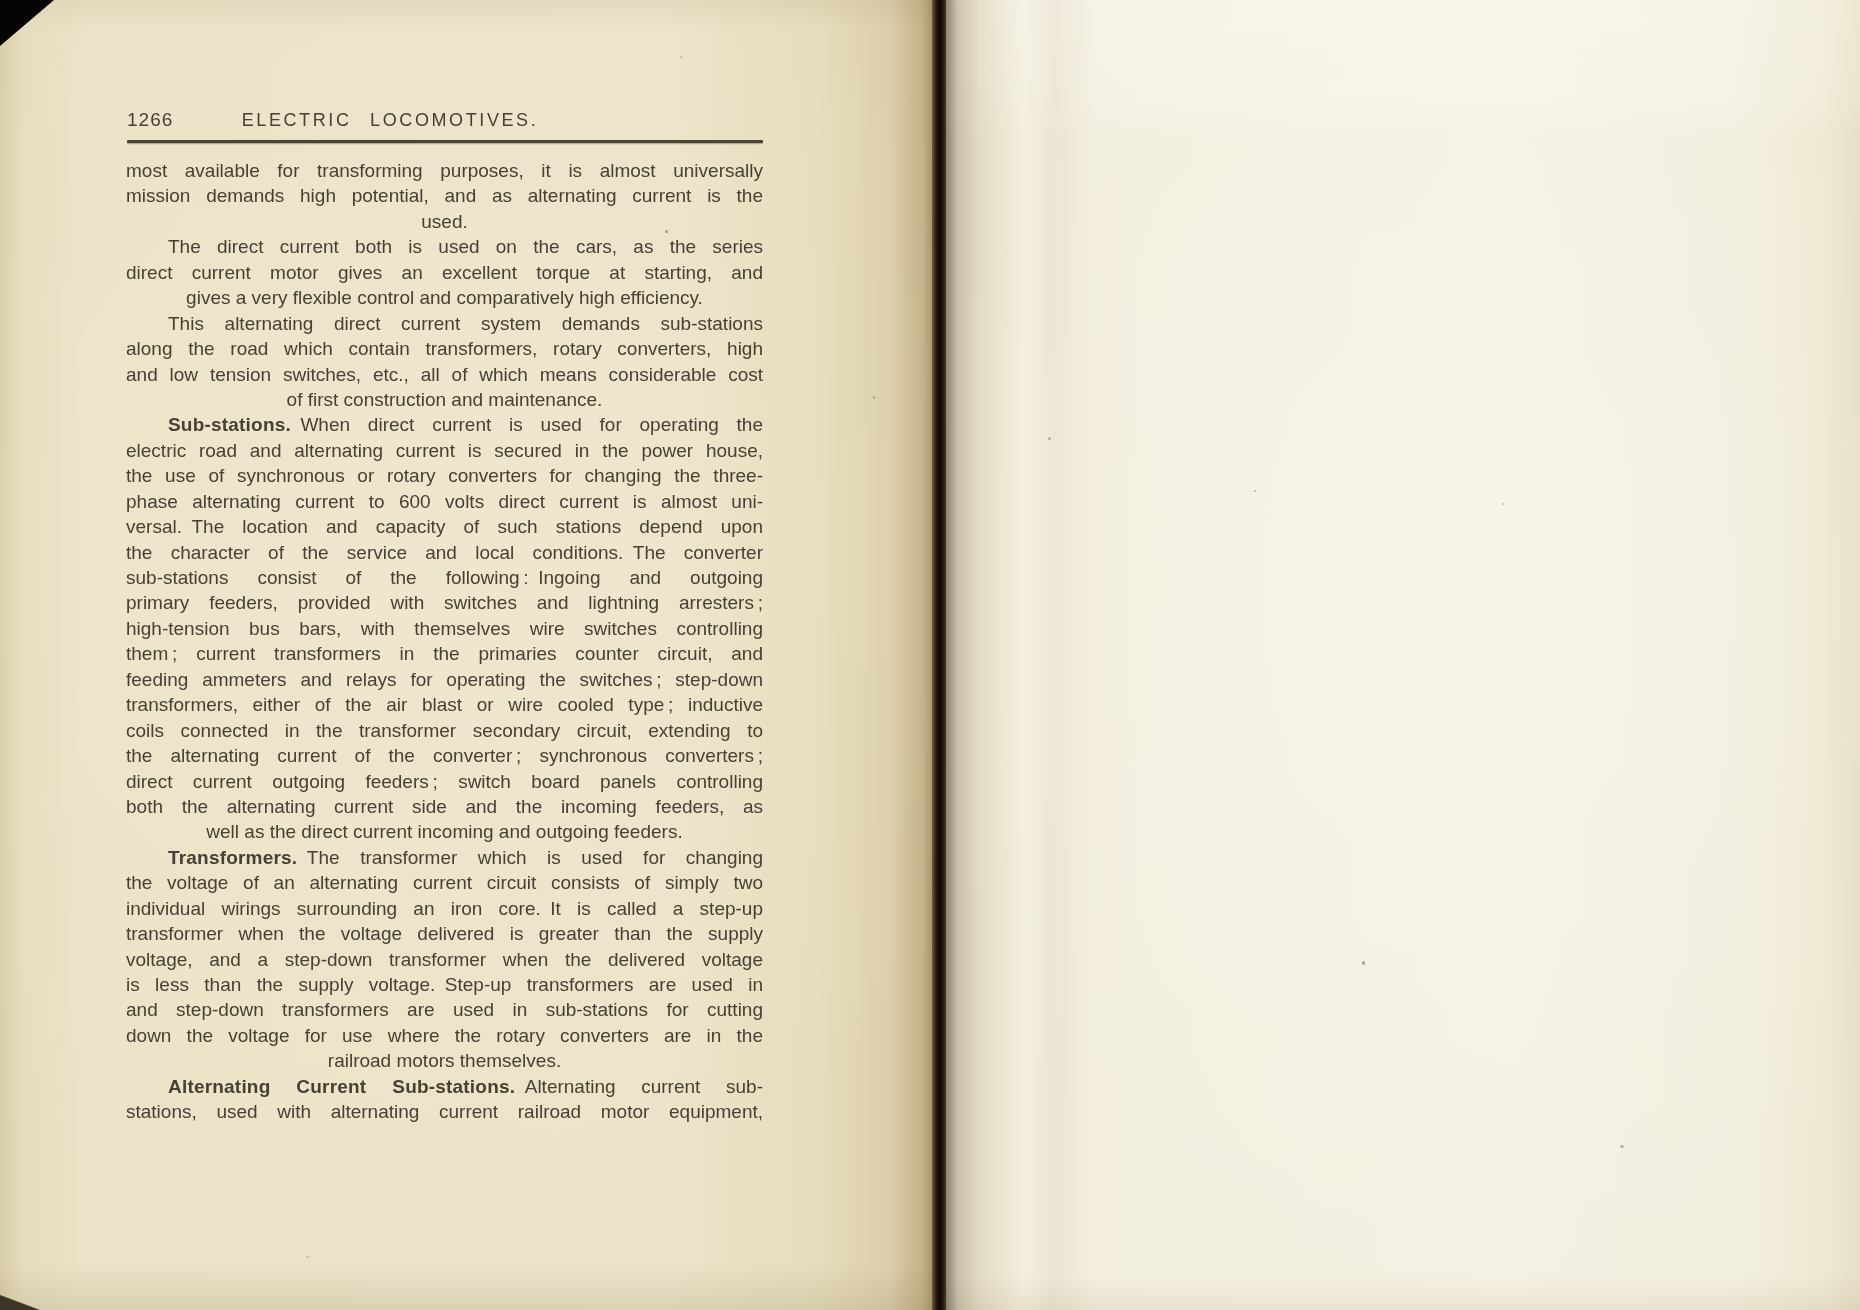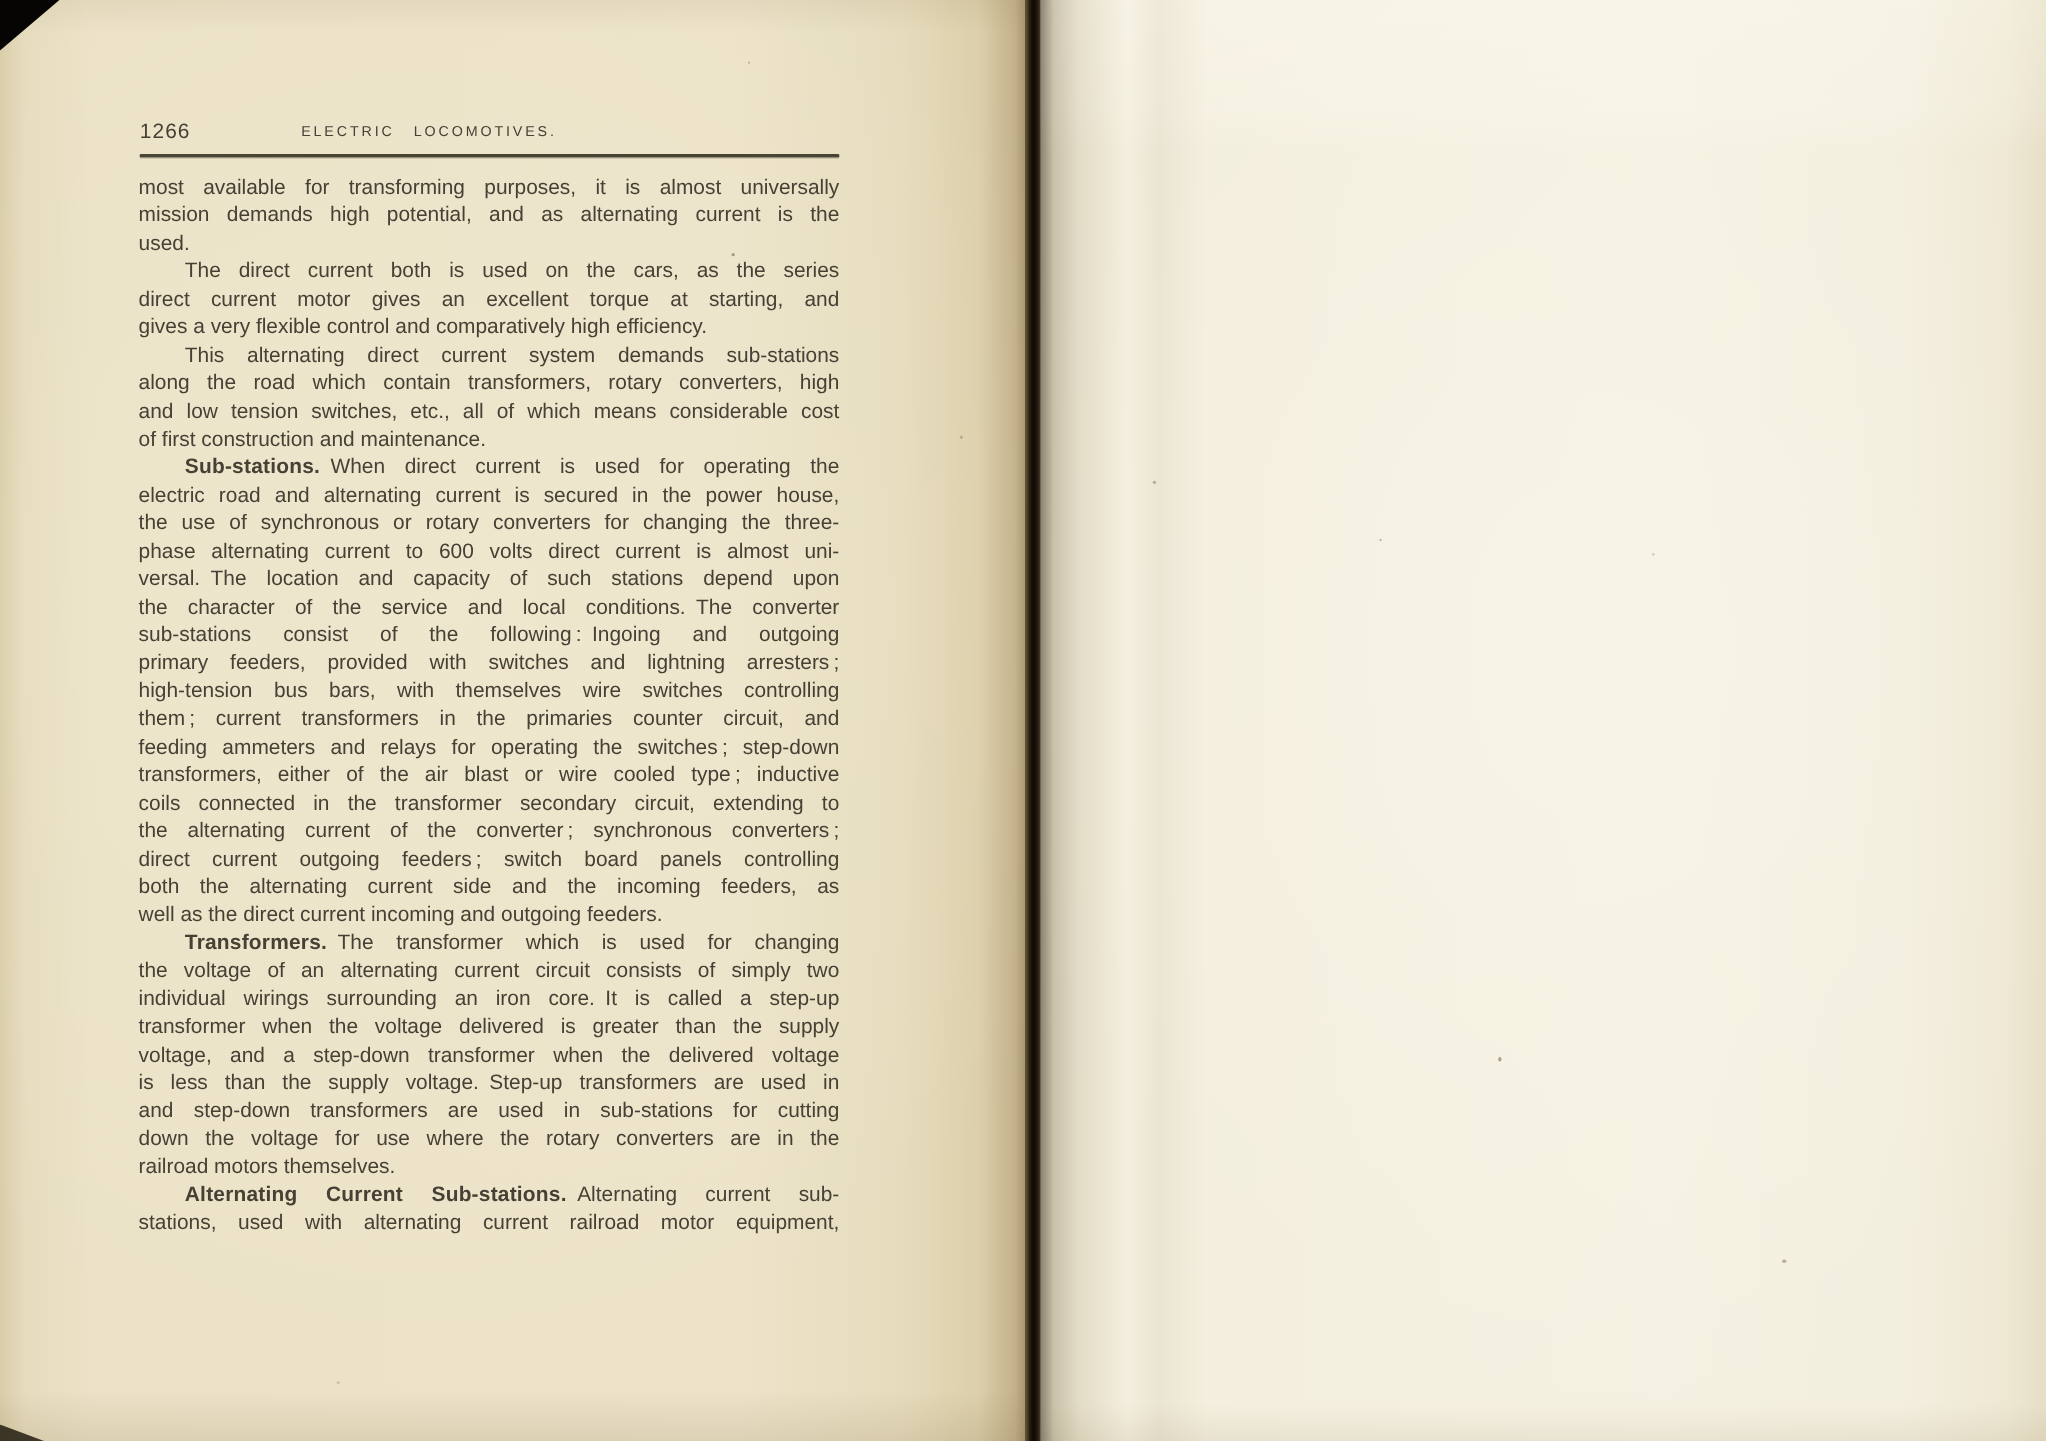--- a/index.html
+++ b/index.html
@@ -43,36 +43,37 @@
       linear-gradient(90deg, #efe9d4 0%, #f3eedd 8%, #f4f0e0 30%, #f5f1e2 62%,
                       #f3efdf 86%, #eee8d3 96%, #e6dec6 100%);
   }
   
   .page-number{
     position:absolute;left:127px;top:107px;font-size:19px;line-height:26px;
     color:#474135;letter-spacing:1px;
   }
   .running-head{
     position:absolute;left:390px;top:107px;transform:translateX(-50%);
-    font-size:13px;line-height:26px;color:#474135;
+    font-size:18px;line-height:26px;color:#474135;
     letter-spacing:2.6px;word-spacing:11px;white-space:nowrap;
   }
   .header-rule{
     position:absolute;left:127px;top:140px;width:636px;height:2.6px;
     background:#4a4434;border-radius:1px;
     box-shadow:0 1.2px 0 rgba(74,68,52,.35);
   }
   
   .text-block{
     position:absolute;left:126px;top:158px;width:637px;
     color:#474135;font-size:19px;
   }
   .tline{
     line-height:25.45px;height:25.45px;white-space:normal;overflow:visible;
     text-rendering:optimizeLegibility;
+    text-align:center;
   }
   .tline.just{text-align:justify;text-align-last:justify;}
   .tline.indent{text-indent:42px;}
   .tline b{font-weight:bold;letter-spacing:.2px;}
   
   .speck{position:absolute;border-radius:50%;}
   .s1{left:665px;top:230px;width:3px;height:3px;background:rgba(80,62,36,.45);}
   .s2{left:873px;top:396px;width:2px;height:3px;background:rgba(90,70,45,.35);}
   .s3{left:1048px;top:437px;width:3px;height:3px;background:rgba(95,75,48,.38);}
   .s4{left:1254px;top:490px;width:2px;height:2px;background:rgba(95,75,48,.40);}

